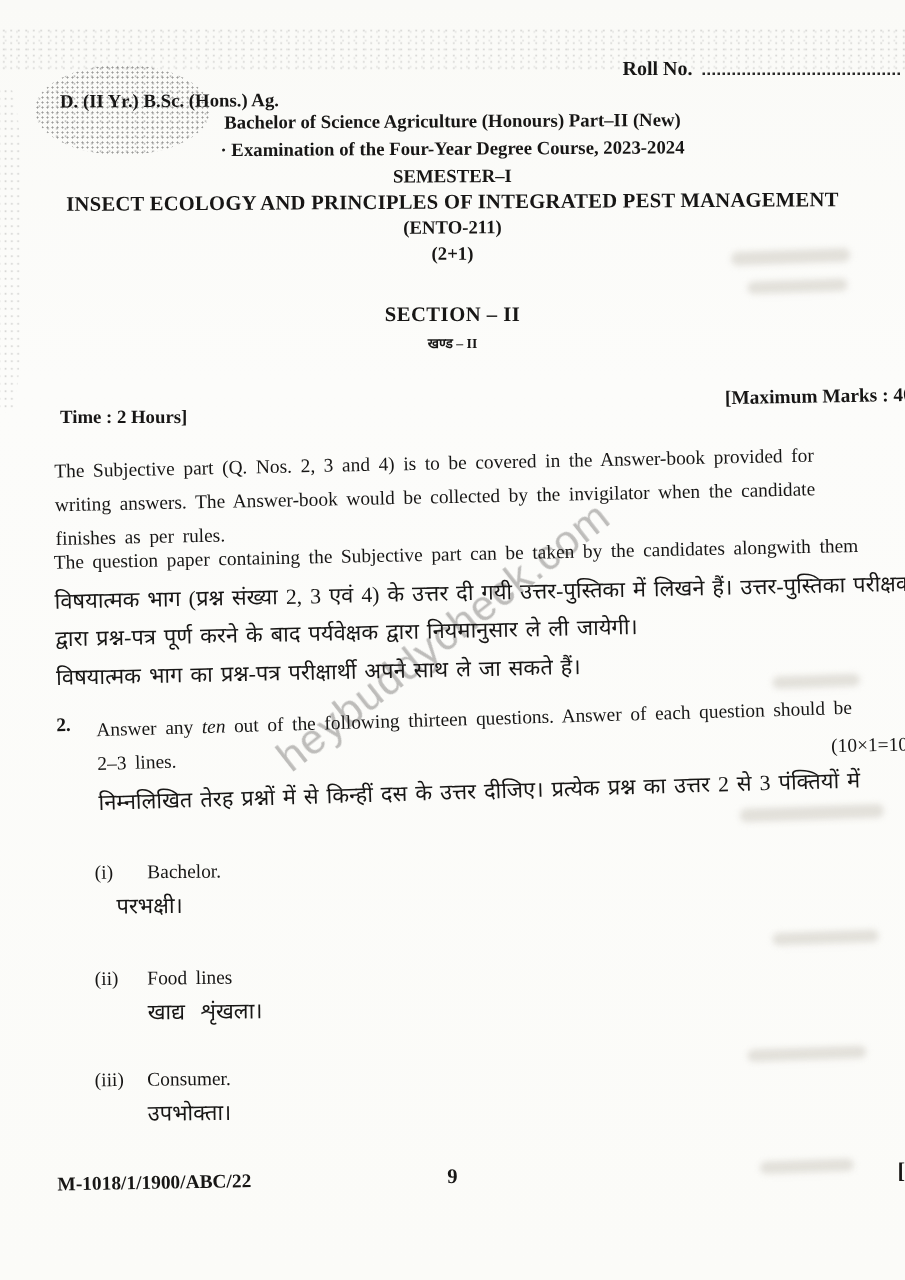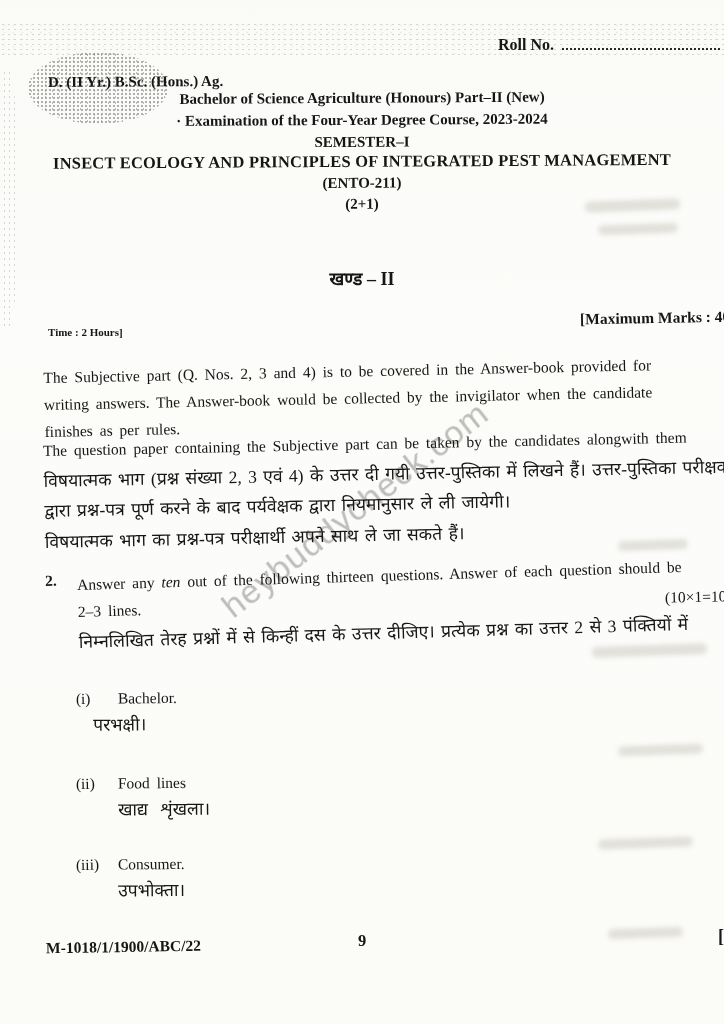--- a/index.html
+++ b/index.html
@@ -69,36 +69,37 @@
   <div class="smudge" style="left:585px;top:200px;width:95px;height:11px;"></div>
   <div class="smudge" style="left:598px;top:224px;width:80px;height:10px;"></div>
   <div class="smudge" style="left:618px;top:540px;width:70px;height:10px;"></div>
   <div class="smudge" style="left:592px;top:645px;width:115px;height:11px;"></div>
   <div class="smudge" style="left:618px;top:745px;width:85px;height:10px;"></div>
   <div class="smudge" style="left:598px;top:838px;width:95px;height:10px;"></div>
   <div class="smudge" style="left:608px;top:928px;width:75px;height:10px;"></div>
 
   <div class="watermark">heybuddycheck.com</div>
 
-  <div class="abs" style="right:4px;top:36px;text-align:right;">
+  <div class="abs" style="right:4px;top:46px;text-align:right;">
     <span class="b" style="font-size:16px;">Roll No.</span><span class="roll-blank"></span>
   </div>
 
   <div class="abs b tilt-sm" style="left:48px;top:74px;font-size:15px;">D. (II Yr.) B.Sc. (Hons.) Ag.</div>
   <div class="center b tilt-sm" style="top:92px;font-size:15px;">Bachelor of Science Agriculture (Honours) Part–II (New)</div>
   <div class="center b tilt-sm" style="top:114px;font-size:15px;">· Examination of the Four-Year Degree Course, 2023-2024</div>
   <div class="center b tilt-sm" style="top:136px;font-size:15px;">SEMESTER–I</div>
   <div class="center b tilt-sm" style="top:154px;font-size:16.5px;letter-spacing:.2px;">INSECT ECOLOGY AND PRINCIPLES OF INTEGRATED PEST MANAGEMENT</div>
   <div class="center b tilt-sm" style="top:177px;font-size:15px;">(ENTO-211)</div>
   <div class="center b tilt-sm" style="top:198px;font-size:15px;">(2+1)</div>
 
-  <div class="center b" style="top:266px;font-size:18px;">खण्ड – II</div>
+  <div class="center b" style="top:242px;font-size:16.5px;letter-spacing:.4px;">SECTION – II</div>
+  <div class="center b" style="top:266px;font-size:11px;">खण्ड – II</div>
 
   <div class="abs b" style="right:-6px;top:309px;font-size:15.5px;transform:rotate(-1deg);">[Maximum Marks : 40</div>
-  <div class="abs b" style="left:48px;top:326px;font-size:11px;">Time : 2 Hours]</div>
+  <div class="abs b" style="left:48px;top:326px;font-size:15px;">Time : 2 Hours]</div>
 
   <div class="abs tilt-1 en" style="left:44px;top:364px;">
     <div class="para-line">The Subjective part (Q. Nos. 2, 3 and 4) is to be covered in the Answer-book provided for</div>
     <div class="para-line">writing answers. The Answer-book would be collected by the invigilator when the candidate</div>
     <div class="para-line">finishes as per rules.</div>
   </div>
 
   <div class="abs tilt-1" style="left:44px;top:437px;">
     <div class="para-line en">The question paper containing the Subjective part can be taken by the candidates alongwith them</div>
     <div class="hi-line hi" style="margin-top:2px;">विषयात्मक भाग (प्रश्न संख्या 2, 3 एवं 4) के उत्तर दी गयी उत्तर-पुस्तिका में लिखने हैं। उत्तर-पुस्तिका परीक्षक</div>

